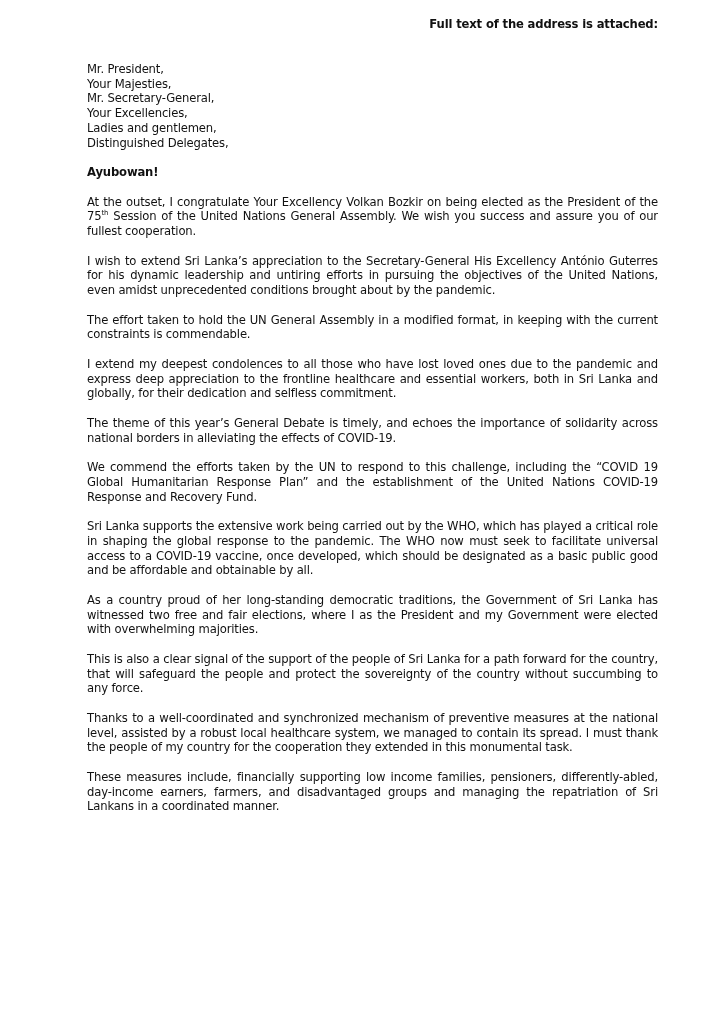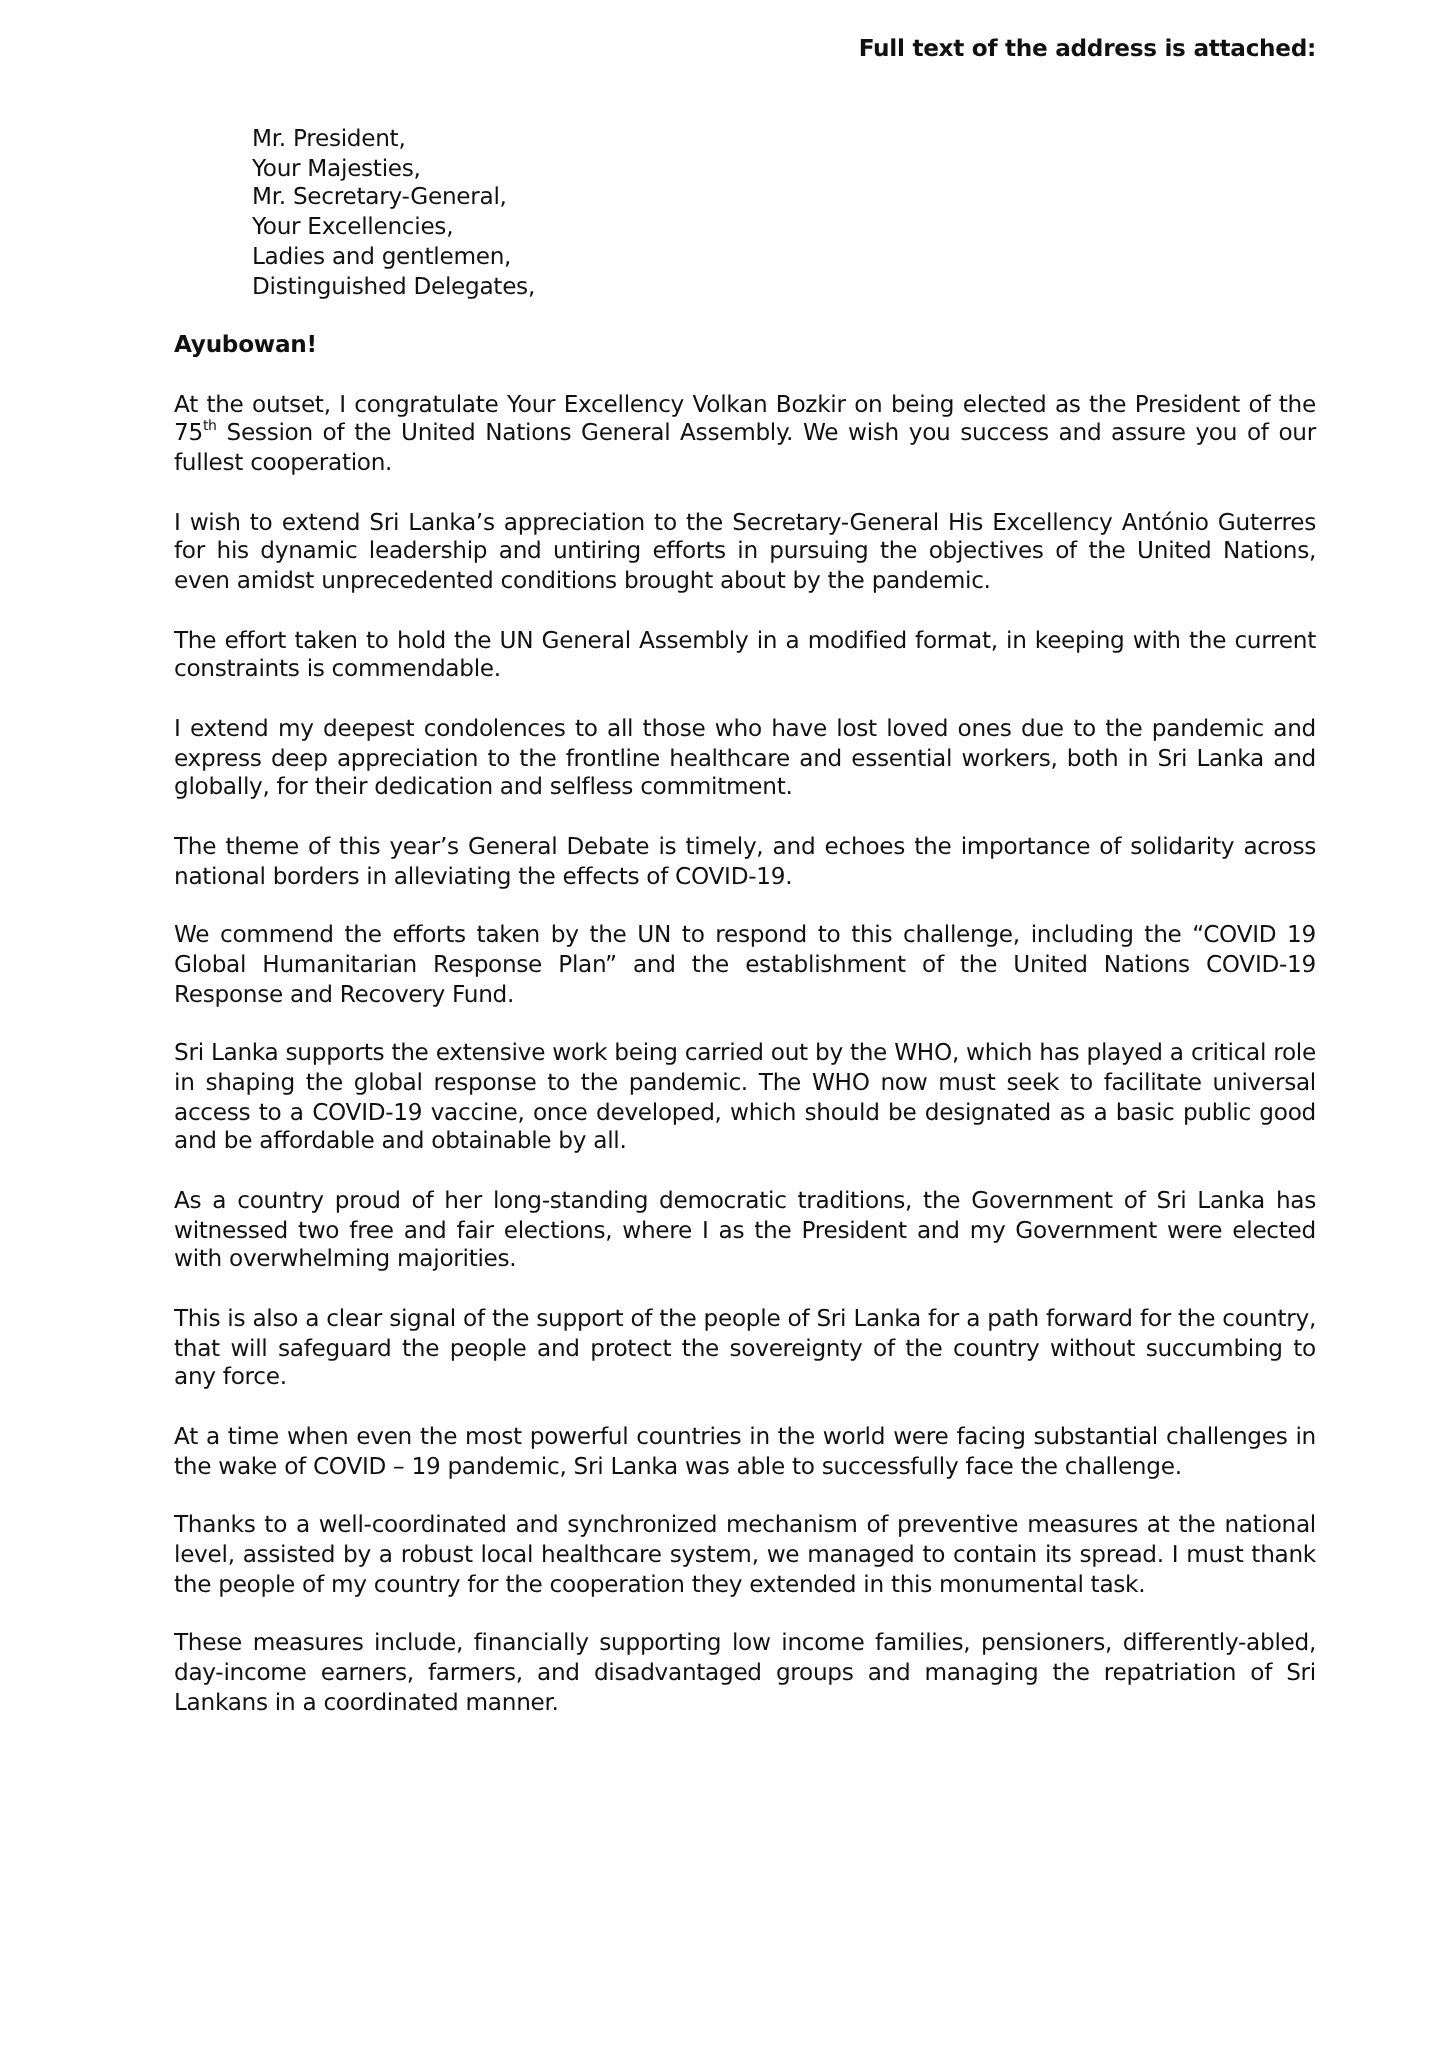--- a/index.html
+++ b/index.html
@@ -10,21 +10,21 @@
     top: 17px;
     width: 571px;
     font-family: "DejaVu Sans", sans-serif;
     font-size: 11.6px;
     line-height: 14.75px;
     color: #111111;
     letter-spacing: -0.15px;
   }
   .heading { font-weight: bold; margin: 0 0 30px 0; text-align: right; }
   .salutation { margin: 0 0 14.75px 0; }
-  .salutation div { white-space: nowrap; margin-left: 39px; }
+  .salutation div { white-space: nowrap; }
   .greet { margin: 0 0 14.75px 0; font-weight: bold; }
   .para { margin: 0 0 14.75px 0; text-align: justify; }
   sup { font-size: 7px; line-height: 0; vertical-align: 5px; }
 </style>
 </head>
 <body>
 
 <div class="page">
   <div class="heading">Full text of the address is attached:</div>
 
@@ -42,16 +42,15 @@
   <p class="para"><span>At the outset, I congratulate Your Excellency Volkan Bozkir on being elected as the President of the 75</span><sup>th</sup><span> Session of the United Nations General Assembly. We wish you success and assure you of our fullest cooperation.</span></p>
 
   <p class="para">I wish to extend Sri Lanka’s appreciation to the Secretary-General His Excellency António Guterres for his dynamic leadership and untiring efforts in pursuing the objectives of the United Nations, even amidst unprecedented conditions brought about by the pandemic.</p>
   <p class="para">The effort taken to hold the UN General Assembly in a modified format, in keeping with the current constraints is commendable.</p>
   <p class="para">I extend my deepest condolences to all those who have lost loved ones due to the pandemic and express deep appreciation to the frontline healthcare and essential workers, both in Sri Lanka and globally, for their dedication and selfless commitment.</p>
   <p class="para">The theme of this year’s General Debate is timely, and echoes the importance of solidarity across national borders in alleviating the effects of COVID-19.</p>
   <p class="para">We commend the efforts taken by the UN to respond to this challenge, including the “COVID 19 Global Humanitarian Response Plan” and the establishment of the United Nations COVID-19 Response and Recovery Fund.</p>
   <p class="para">Sri Lanka supports the extensive work being carried out by the WHO, which has played a critical role in shaping the global response to the pandemic. The WHO now must seek to facilitate universal access to a COVID-19 vaccine, once developed, which should be designated as a basic public good and be affordable and obtainable by all.</p>
   <p class="para">As a country proud of her long-standing democratic traditions, the Government of Sri Lanka has witnessed two free and fair elections, where I as the President and my Government were elected with overwhelming majorities.</p>
   <p class="para">This is also a clear signal of the support of the people of Sri Lanka for a path forward for the country, that will safeguard the people and protect the sovereignty of the country without succumbing to any force.</p>
-  <p class="para">At a time when even the most powerful countries in the world were facing substantial challenges in the wake of COVID – 19 pandemic, Sri Lanka was able to successfully face the challenge.</p>
   <p class="para">Thanks to a well-coordinated and synchronized mechanism of preventive measures at the national level, assisted by a robust local healthcare system, we managed to contain its spread. I must thank the people of my country for the cooperation they extended in this monumental task.</p>
   <p class="para">These measures include, financially supporting low income families, pensioners, differently-abled, day-income earners, farmers, and disadvantaged groups and managing the repatriation of Sri Lankans in a coordinated manner.</p>
 </div>
 
 </body></html>

